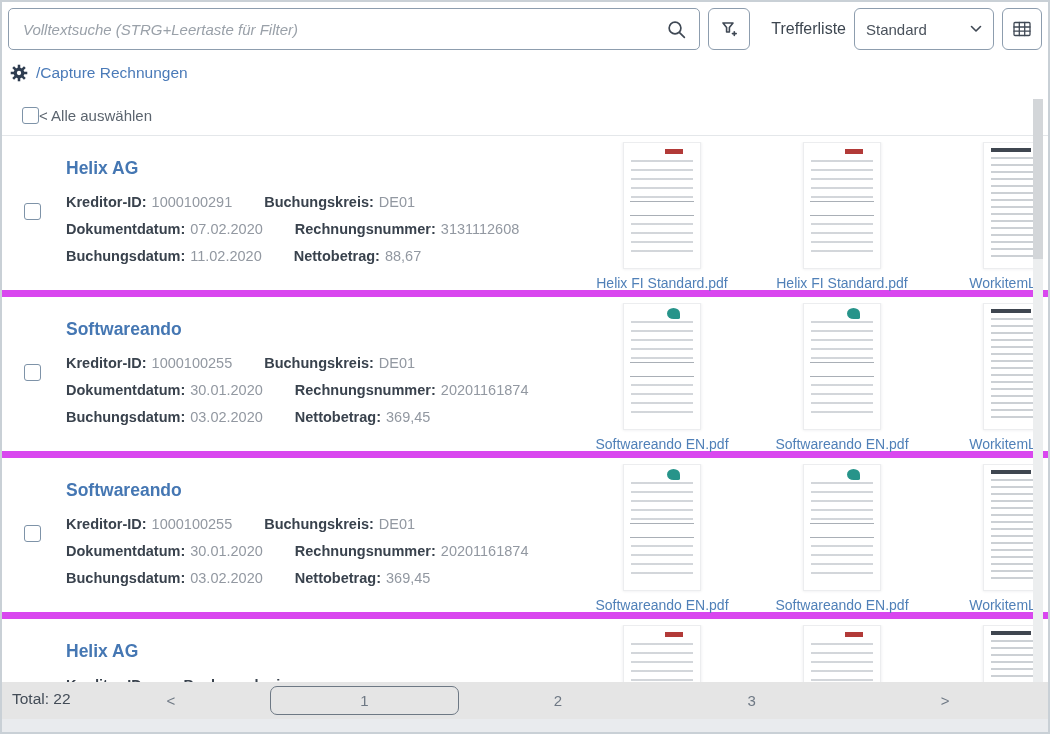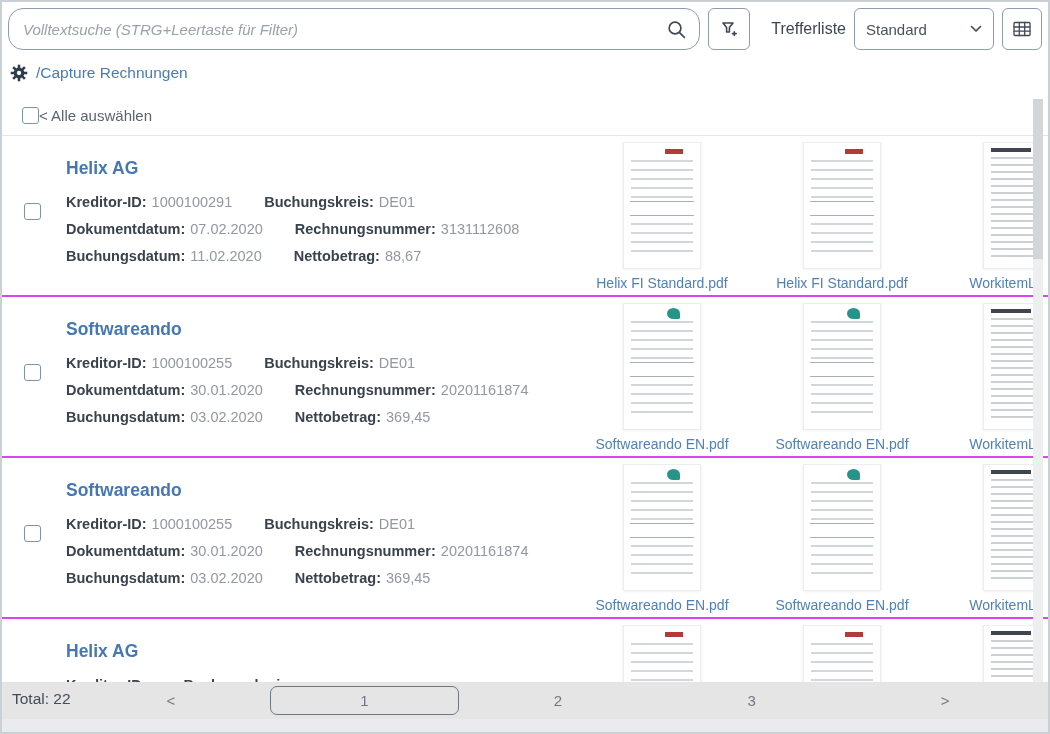--- a/index.html
+++ b/index.html
@@ -2,41 +2,41 @@
 <html><head>
 <meta charset="utf-8">
 <style>
   html,body{margin:0;padding:0;background:#f4f5f6;}
   .app{position:relative;width:1050px;height:734px;box-sizing:border-box;
        border:2px solid #c9d0d6;background:#fff;overflow:hidden;
        font-family:"Liberation Sans",sans-serif;color:#39424d;}
 
   
   .toolbar{position:absolute;top:6px;left:6px;right:6px;height:42px;display:flex;gap:8px;align-items:stretch;}
-  .search-wrap{flex:0 0 692px;border:1px solid #8d9dae;border-radius:15px;display:flex;align-items:center;padding:0 12px;box-sizing:border-box;background:#fff;}
+  .search-wrap{flex:0 0 692px;border:1px solid #8d9dae;border-radius:5px;display:flex;align-items:center;padding:0 12px;box-sizing:border-box;background:#fff;}
   .search-wrap input{flex:1;border:none;outline:none;font-family:"Liberation Sans",sans-serif;font-size:15px;color:#39424d;background:transparent;}
   .search-wrap input::placeholder{font-style:italic;color:#9aa1a9;}
   .icon-btn{border:1px solid #8d9dae;border-radius:6px;background:#fff;display:flex;align-items:center;justify-content:center;box-sizing:border-box;cursor:pointer;padding:0;}
   .w42{width:42px;} .w40{width:40px;}
   .spacer{flex:1;}
   .tl-label{align-self:center;font-size:16px;color:#3d4650;white-space:nowrap;}
   .select-box{border:1px solid #8d9dae;border-radius:6px;width:140px;display:flex;align-items:center;justify-content:space-between;padding:3px 11px;box-sizing:border-box;font-size:15px;color:#4a525c;background:#fff;cursor:pointer;}
   svg.ic{stroke:#3f4854;fill:none;stroke-width:1.6;stroke-linecap:round;stroke-linejoin:round;}
 
   
   .breadcrumb{position:absolute;top:62px;left:8px;display:flex;align-items:center;gap:8px;}
   .crumb-link{font-size:15.5px;color:#4a7ab8;cursor:pointer;}
 
   
   .select-all{position:absolute;top:105px;left:20px;display:flex;align-items:center;gap:0;font-size:15px;color:#5b646e;}
   .cb{width:17px;height:17px;border:1.5px solid #7e93a8;border-radius:3px;background:#fff;box-sizing:border-box;cursor:pointer;appearance:none;-webkit-appearance:none;margin:0;}
 
   
   .list{position:absolute;top:133px;left:0;right:0;bottom:50px;overflow:hidden;border-top:1px solid #e4e7ea;}
-  .row{position:relative;height:161px;border-bottom:2px solid #d946ef;background:#fff;box-sizing:border-box;padding-left:47px;}
+  .row{position:relative;height:161px;border-bottom:7px solid #d946ef;background:#fff;box-sizing:border-box;padding-left:47px;}
   .row .cb{position:absolute;left:22px;top:67px;}
   .row-info{position:absolute;left:64px;top:22px;}
   .row-title{font-size:17.5px;font-weight:bold;color:#4577b3;cursor:pointer;}
   .fields{margin-top:10px;font-size:14.5px;}
   .fline{height:27px;line-height:27px;white-space:nowrap;}
   .fl{font-weight:bold;color:#39424d;margin-right:5px;}
   .fl.gap{margin-left:32px;}
   .fv{color:#9298a1;}
 
   

